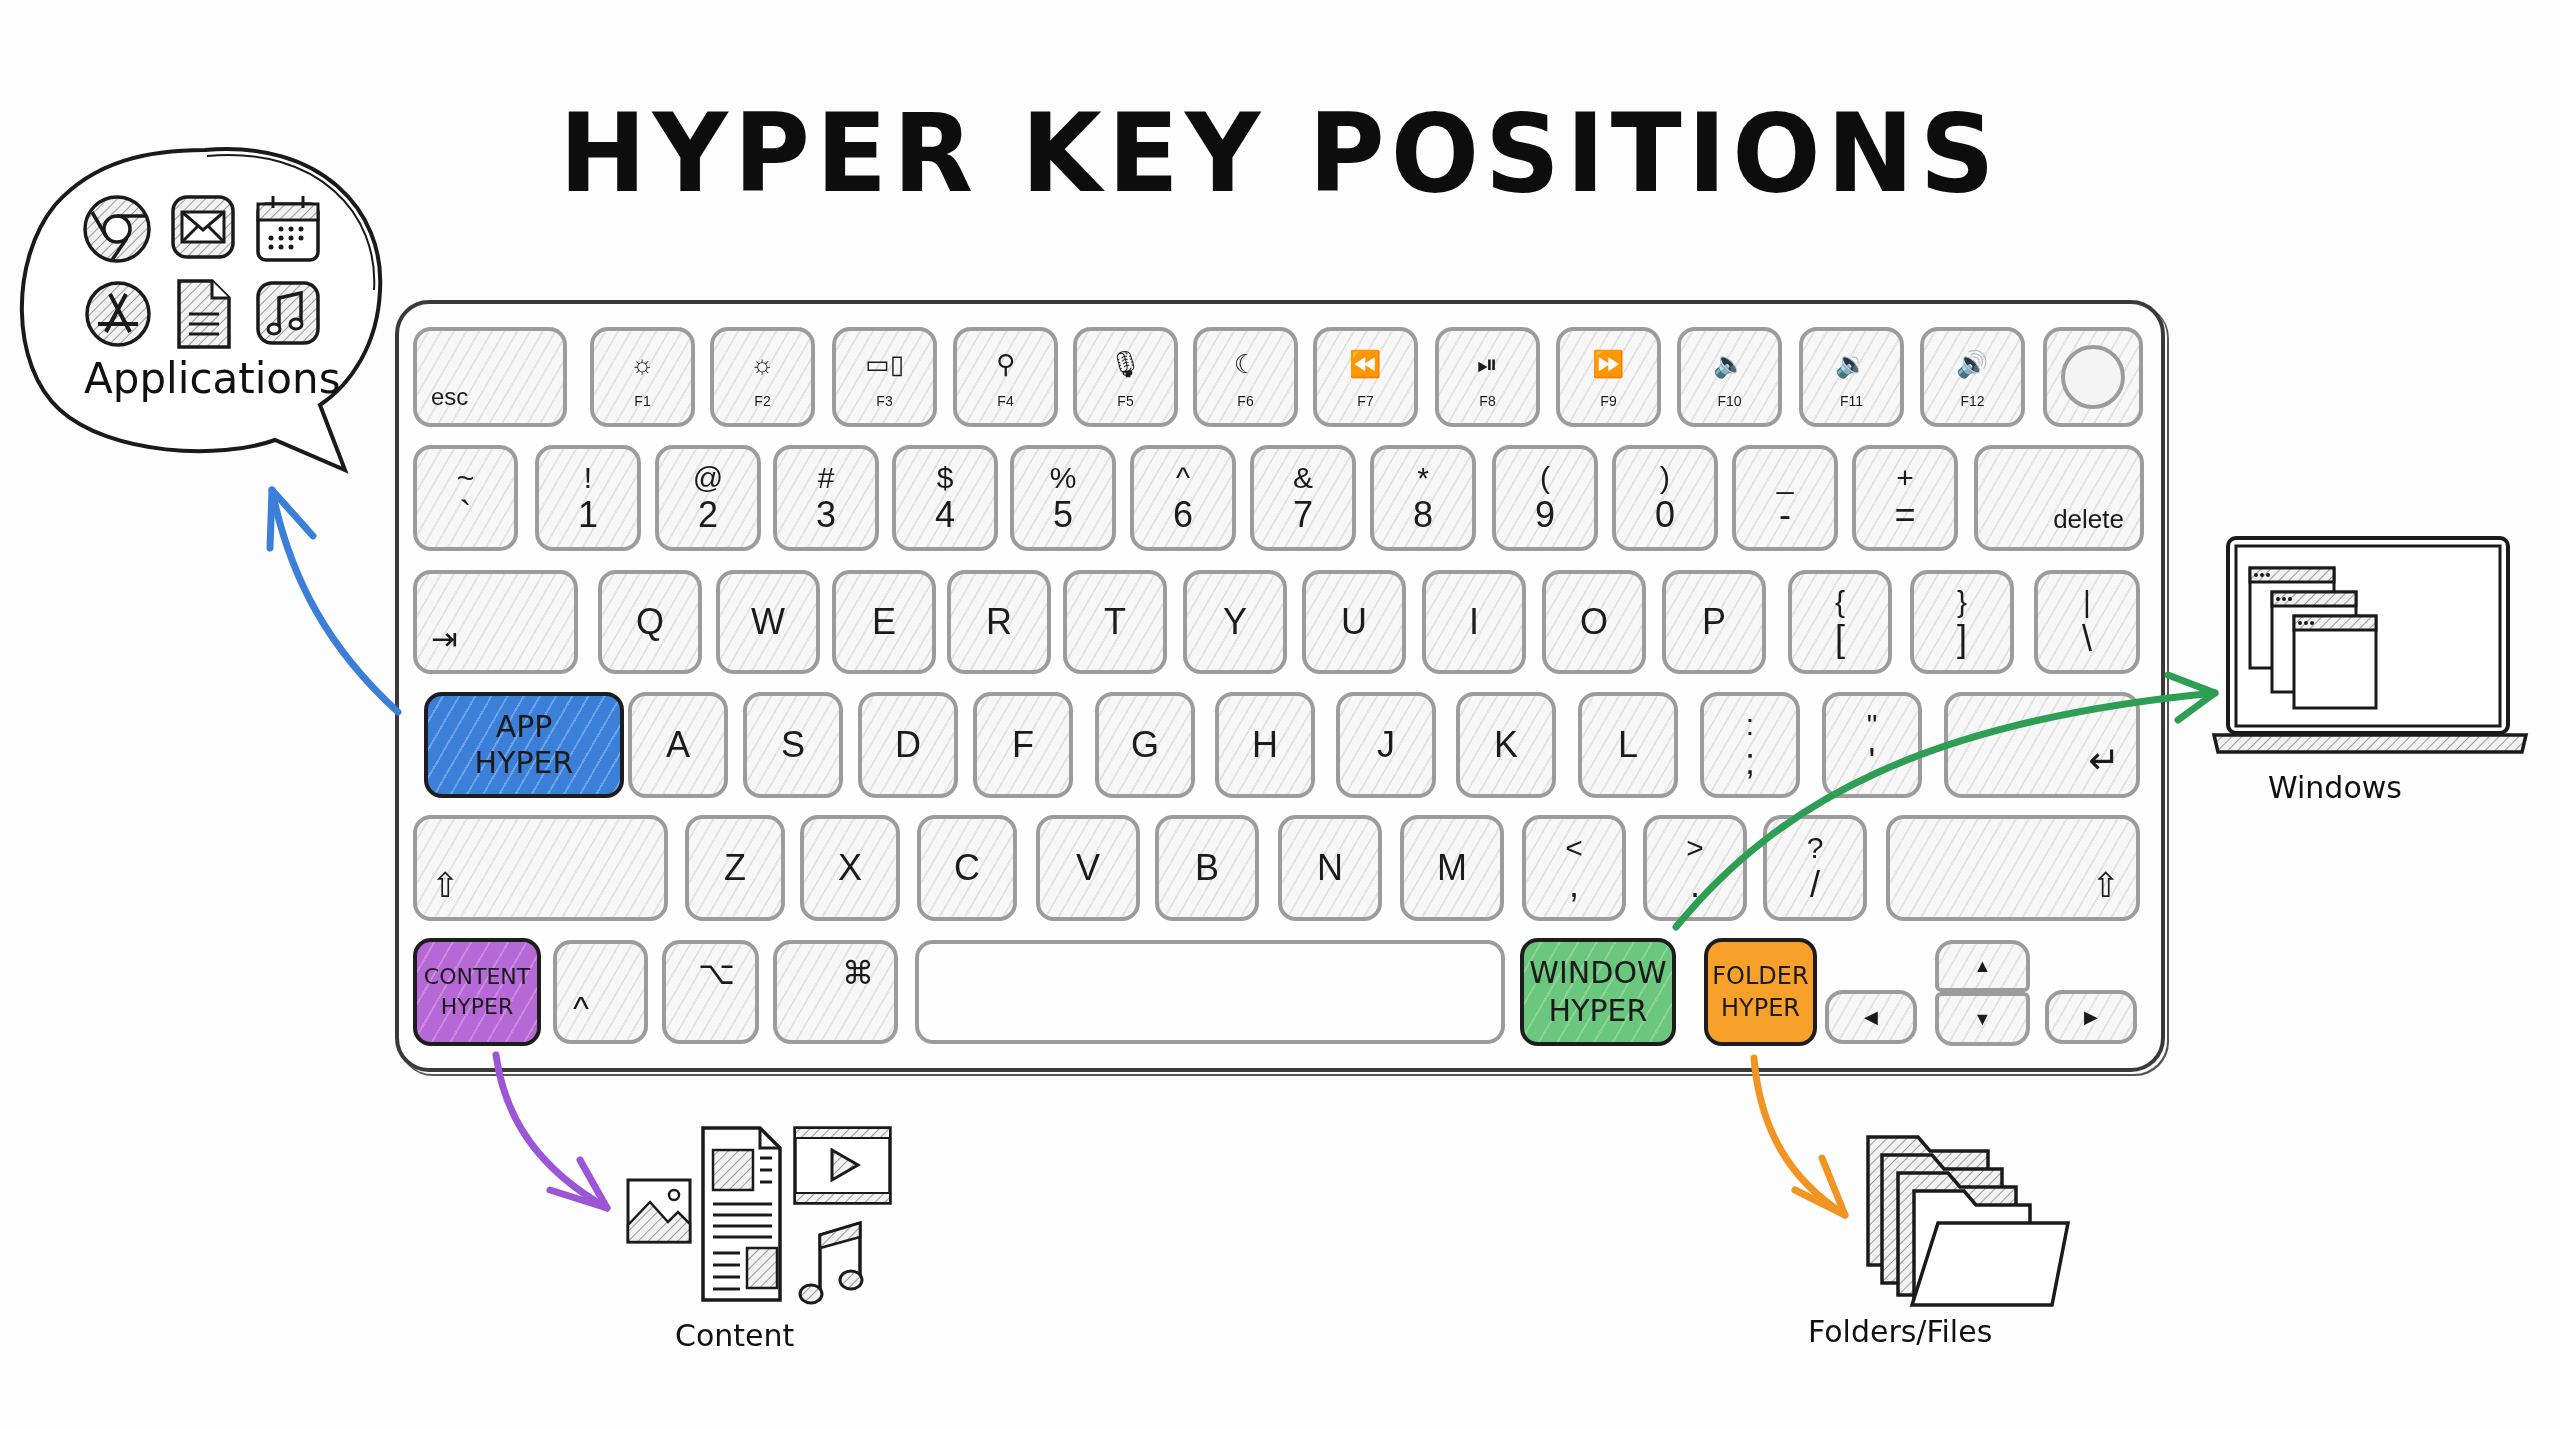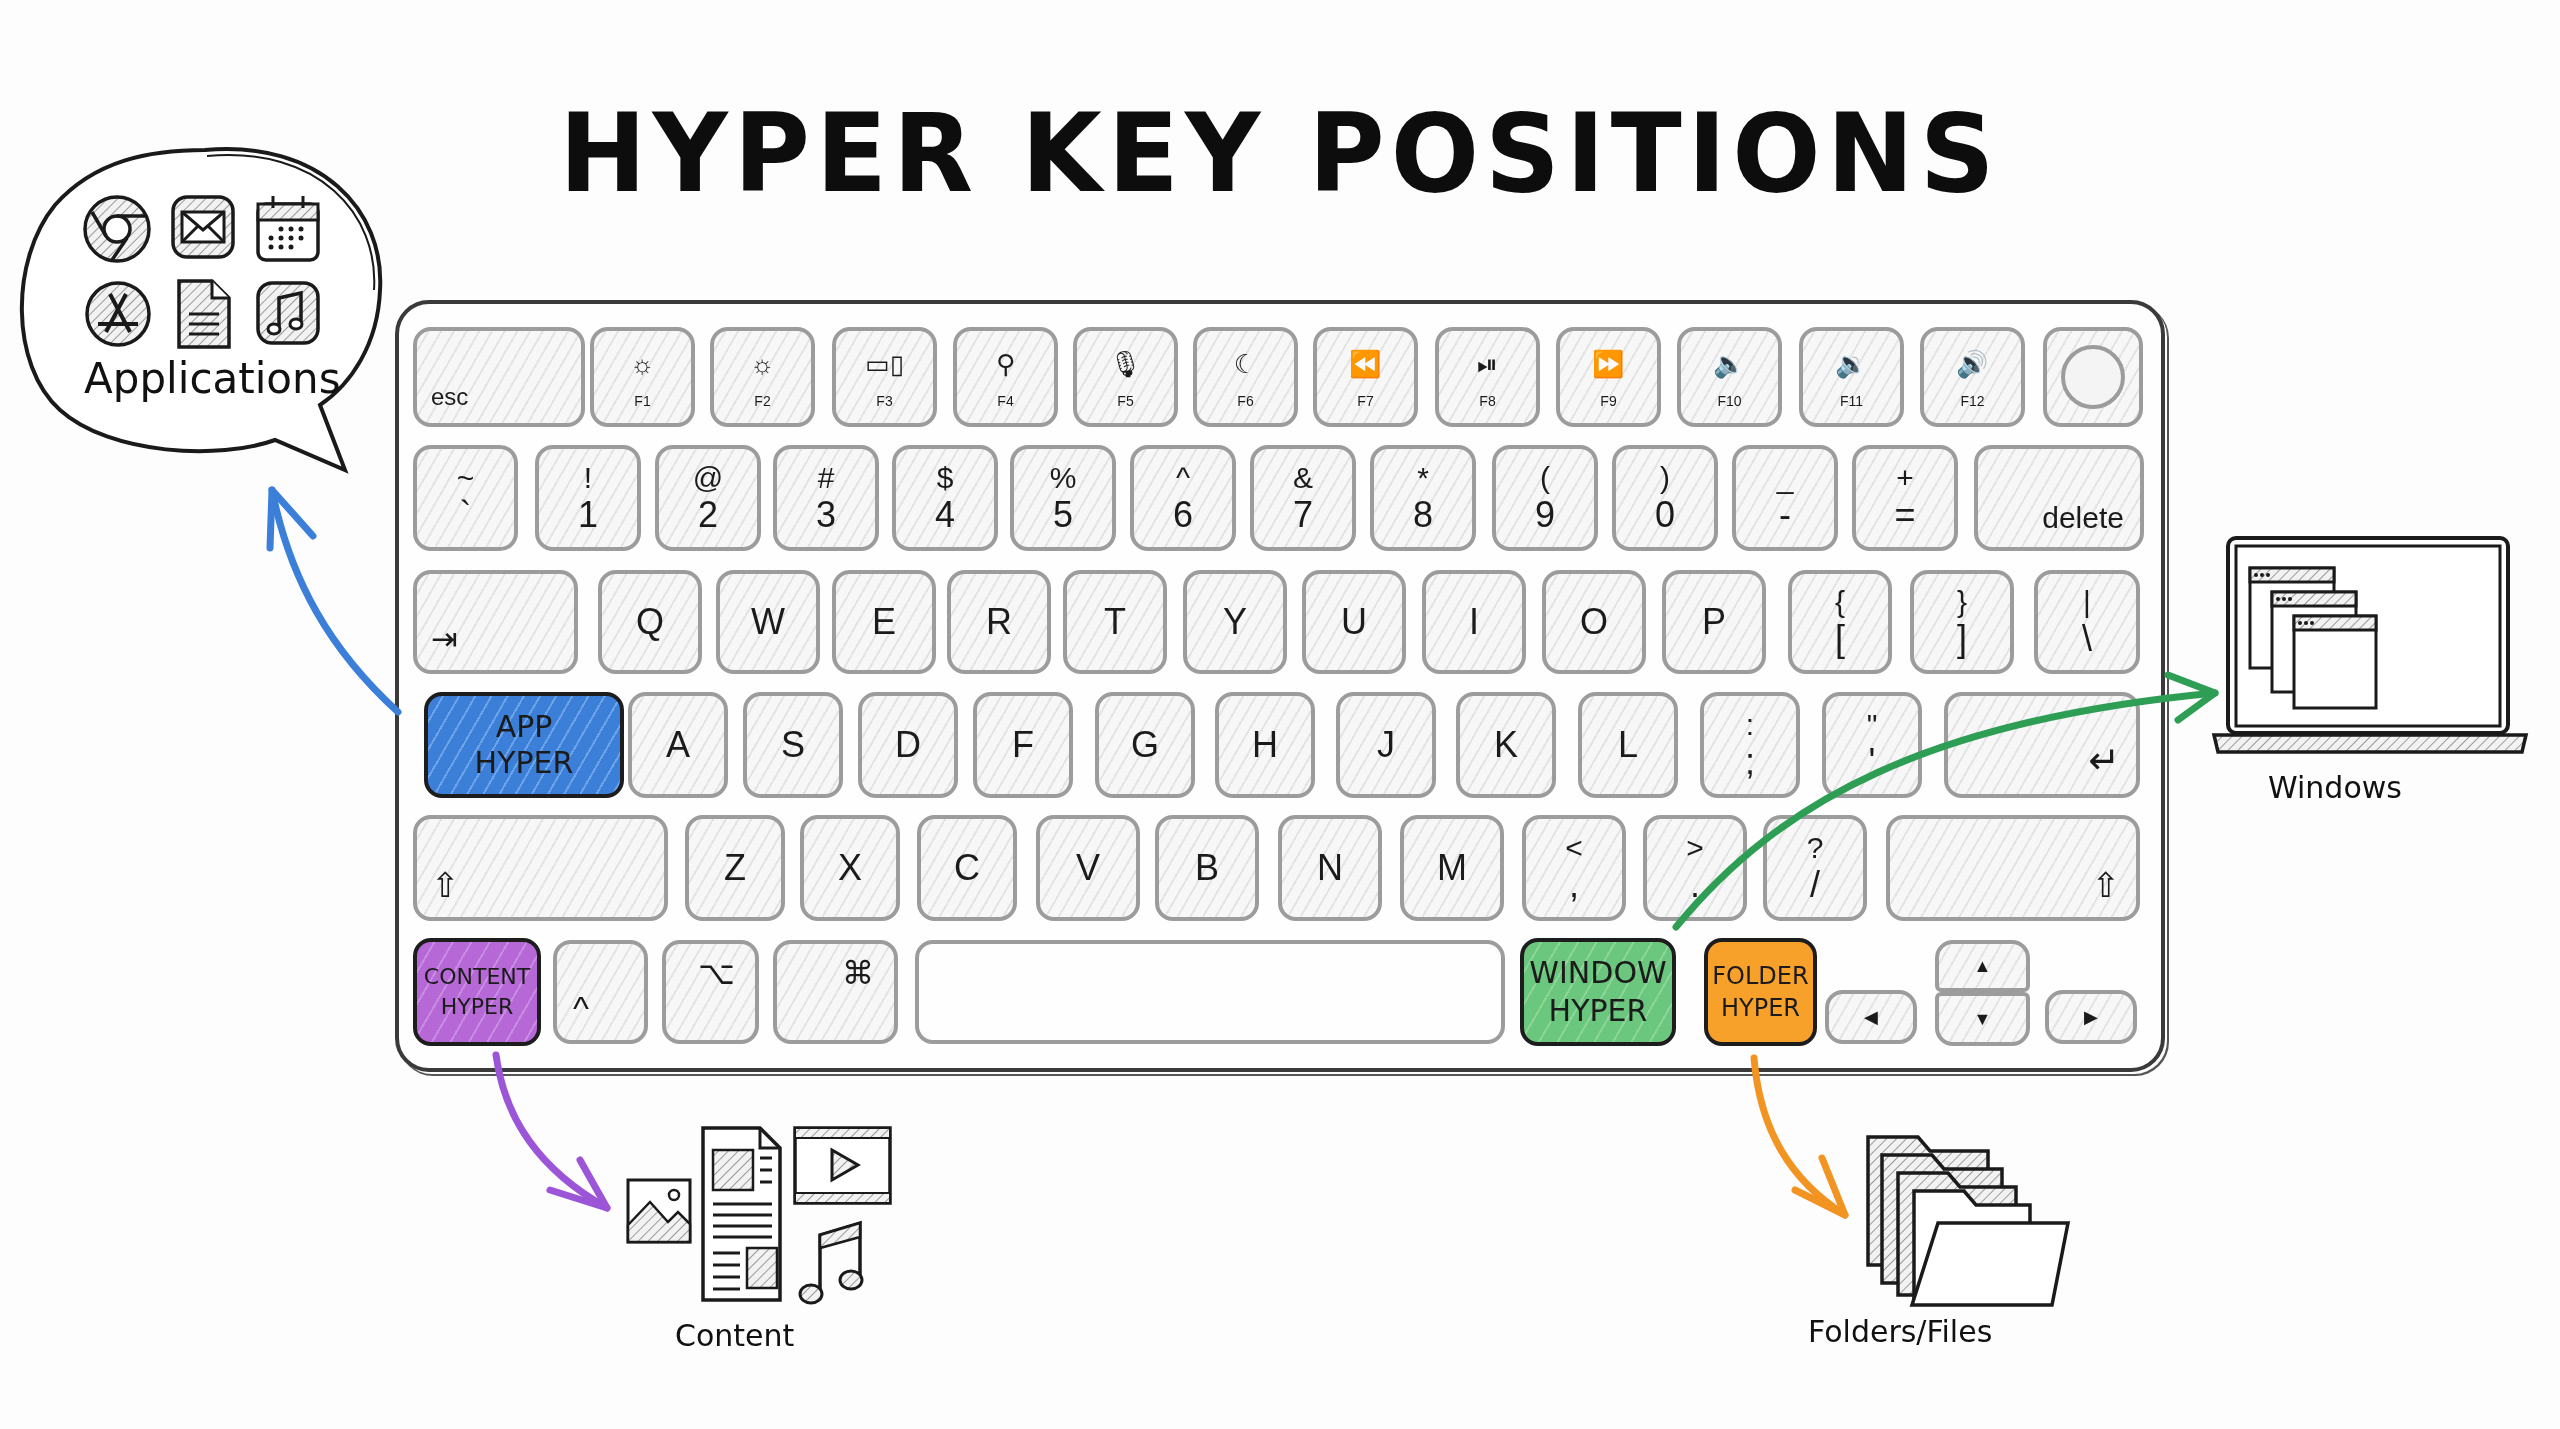--- a/index.html
+++ b/index.html
@@ -87,21 +87,21 @@
 <svg style="left:255px;top:280px;width:66px;height:66px;">
   <rect x="3" y="3" width="60" height="60" rx="14" fill="url(#hatch)" stroke="#1a1a1a" stroke-width="3.5"></rect>
   <path d="M24 48 L24 18 L46 13 L46 43" fill="none" stroke="#1a1a1a" stroke-width="3.5"></path>
   <ellipse cx="19" cy="49" rx="6" ry="5" fill="#fff" stroke="#1a1a1a" stroke-width="3"></ellipse>
   <ellipse cx="41" cy="44" rx="6" ry="5" fill="#fff" stroke="#1a1a1a" stroke-width="3"></ellipse>
 </svg>
 <div class="abs label-hand" style="left:84px;top:354px;font-size:42px;">Applications</div>
 
 <div class="abs kbd"></div>
 
-<div class="key" style="left:413px;top:327px;width:172px;height:100px;">
+<div class="key" style="left:413px;top:327px;width:154px;height:100px;">
     <span class="corner-bl">esc</span>
   </div>
 <div class="key" style="left:590px;top:327px;width:105px;height:100px;">
     <span class="fnicon">☼</span>
     <span class="fnlabel">F1</span>
   </div>
 <div class="key" style="left:710px;top:327px;width:105px;height:100px;">
     <span class="fnicon">☼</span>
     <span class="fnlabel">F2</span>
   </div>
@@ -195,21 +195,21 @@
   </div>
 <div class="key" style="left:1732px;top:445px;width:106px;height:106px;">
     <span class="top">_</span>
     <span class="bot">-</span>
   </div>
 <div class="key" style="left:1852px;top:445px;width:106px;height:106px;">
     <span class="top">+</span>
     <span class="bot">=</span>
   </div>
 <div class="key" style="left:1974px;top:445px;width:170px;height:106px;">
-    <span class="corner-br" style="font-size:30px;text-align:center;">delete</span>
+    <span class="corner-br" style="font-size:26px;text-align:center;">delete</span>
   </div>
 
 <div class="key" style="left:413px;top:570px;width:165px;height:104px;">
     <span class="corner-bl" style="font-size:32px;">⇥</span>
   </div>
 <div class="key" style="left:598px;top:570px;width:104px;height:104px;">
     <span class="letter">Q</span>
   </div>
 <div class="key" style="left:716px;top:570px;width:104px;height:104px;">
     <span class="letter">W</span>

